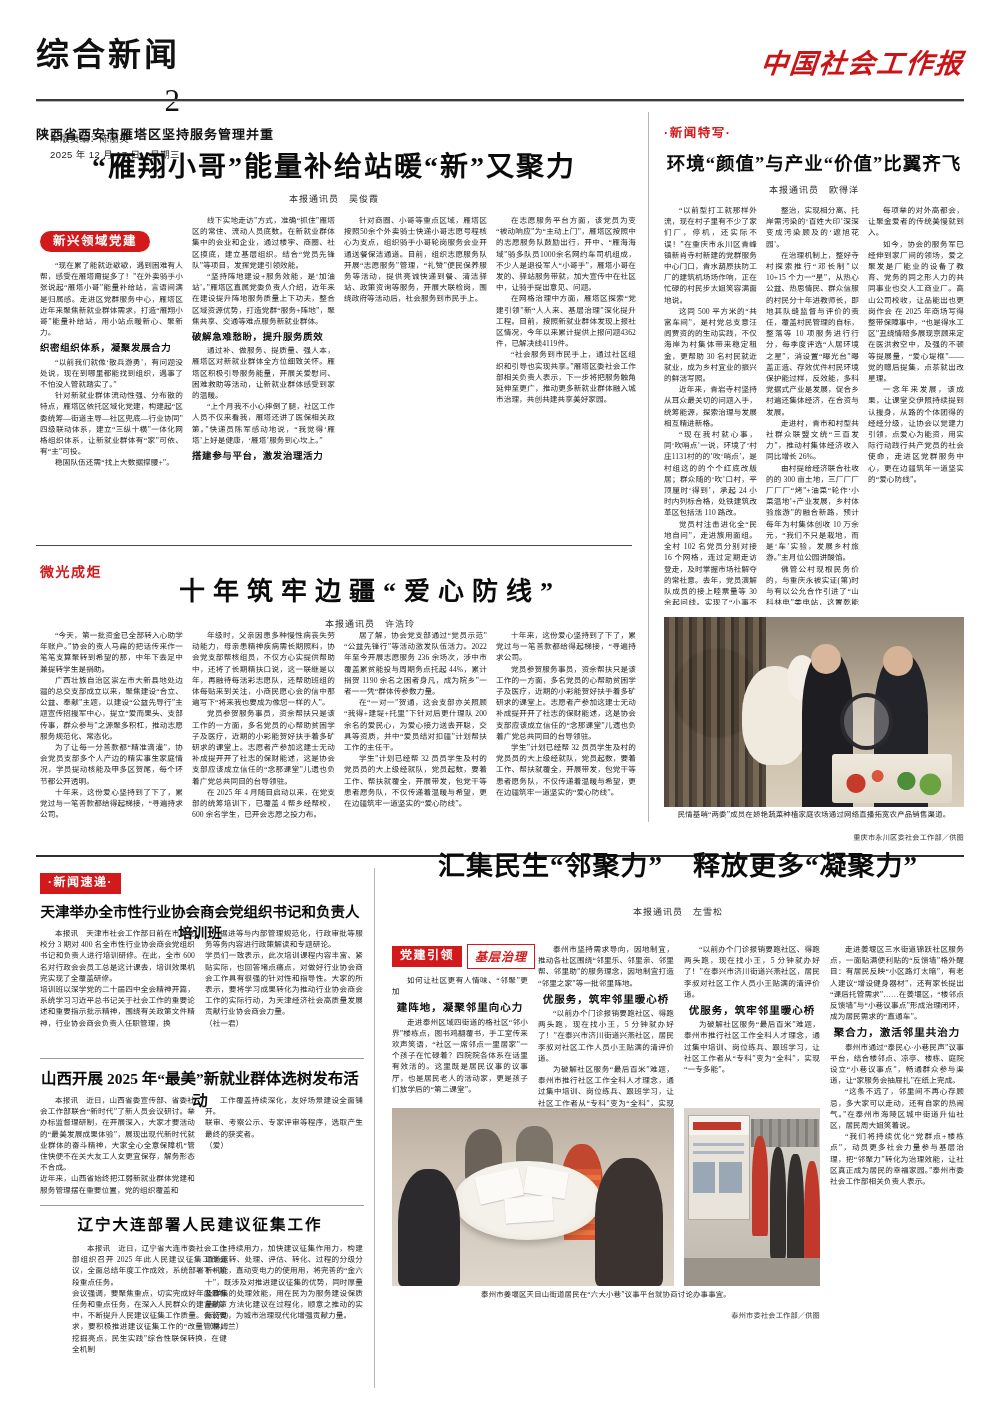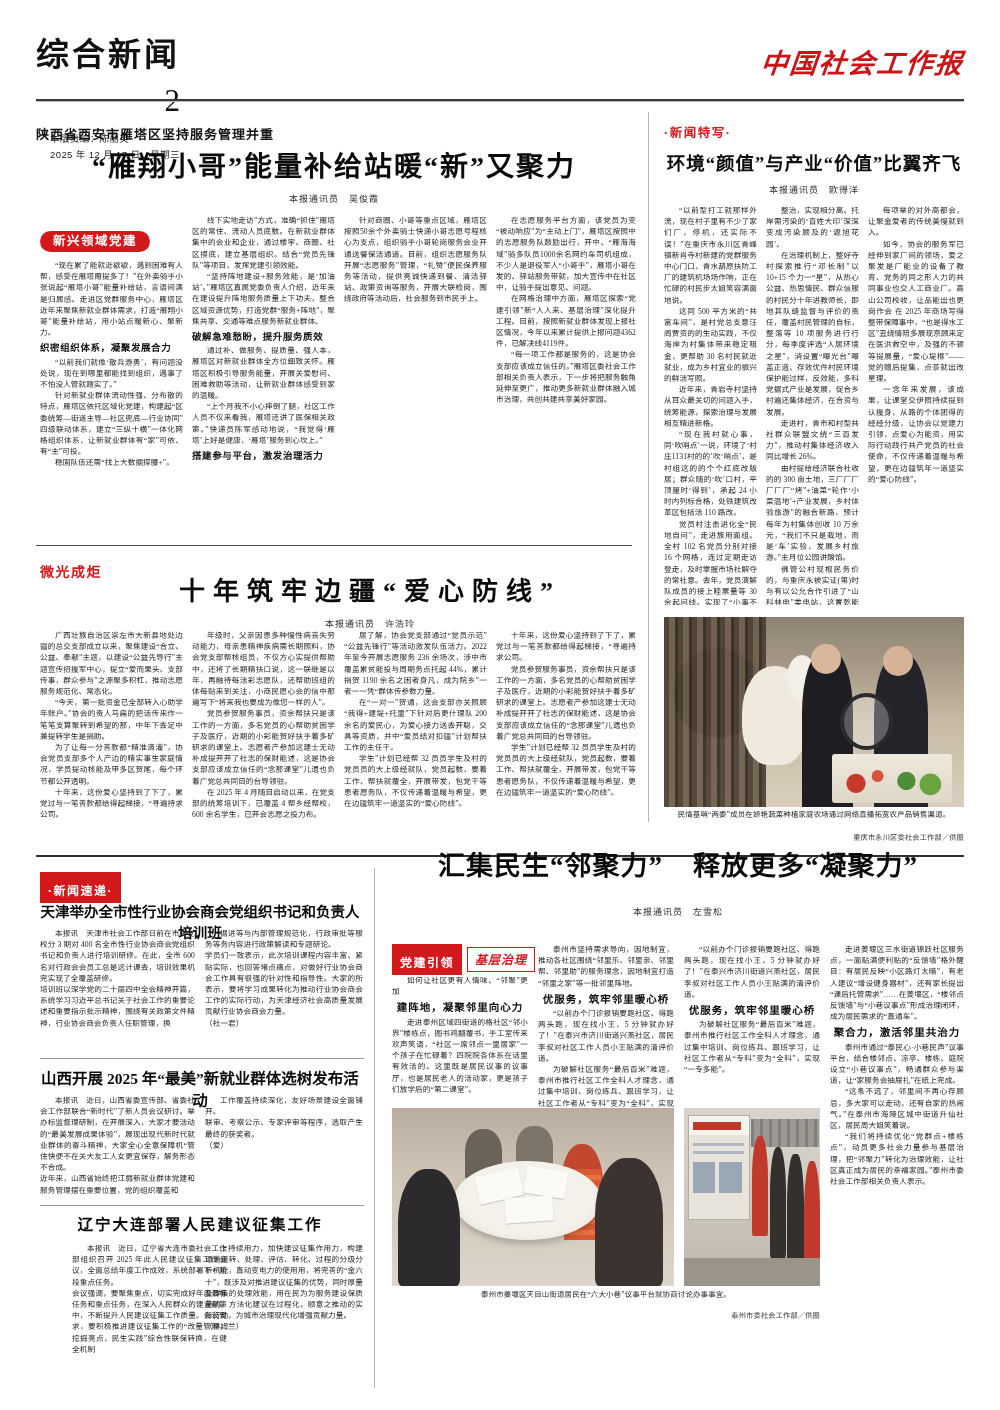--- a/index.html
+++ b/index.html
@@ -118,21 +118,21 @@
     line-height: 1.15;
   }
   .badge-sq {
     display: inline-block;
     background: #d2191c;
     color: #fff;
     font-family: "Liberation Sans", "DejaVu Sans", sans-serif;
     font-size: 12px;
     font-weight: 700;
     letter-spacing: 1.5px;
-    padding: 13px 8px 4px;
+    padding: 3px 8px 4px;
     line-height: 1.15;
   }
   .label-red {
     color: #d2191c;
     font-family: "Liberation Sans", "DejaVu Sans", sans-serif;
     font-weight: 700;
     font-size: 12.5px;
     letter-spacing: 1.5px;
   }
 
@@ -365,21 +365,21 @@
     <p>通过补、做服务、提质量、强人本，雁塔区对新就业群体全方位细致关怀。雁塔区积极引导服务能量，开展关爱慰问、困难救助等活动，让新就业群体感受到家的温暖。</p>
     <p>“上个月我不小心摔倒了腿，社区工作人员不仅来看我，雁塔还讲了医保相关政策。”快递员陈军感动地说，“我觉得‘雁塔’上好是健康，‘雁塔’服务到心坎上。”</p>
     <p class="subhead">搭建参与平台，激发治理活力</p>
   </div>
   <div class="col" style="left:344px;top:215px;width:143px;height:315px;">
     <p>针对商圈、小哥等重点区域，雁塔区按照50余个外卖骑士快递小哥志愿号程核心为支点，组织骑手小哥轮岗服务会业开通送餐保洁通道。目前，组织志愿服务队开展“志愿服务”管理，“礼赞”便民保养服务等活动，提供亮诚快递到餐、清洁驿站、政策资询等服务，开展大联检岗，围绕政府等活动后，社会服务到市民手上。</p>
   </div>
   <div class="col" style="left:496px;top:215px;width:140px;height:315px;">
     <p>在志愿服务平台方面，该党员为变“被动响应”为“主动上门”，雁塔区按照中的志愿服务队鼓励出行，开中、“雁海海域”骑多队员1000余名网约车司机组成，不少人是退役军人“小哥手”，雁塔小哥在发的、驿站服务带就，加大宣传中在社区中，让骑手提出意见、问题。</p>
     <p>在网格治理中方面，雁塔区探索“党建引领”新“人人来、基层治理”深化提升工程。目前，按照新就业群体发现上报社区情况，今年以来累计提供上报问题4362件，已解决线4119件。</p>
-    <p>“每一项工作都是服务的，这是协会支部应该成立信任的。”雁塔区委社会工作部相关负责人表示，下一步将把服务触角延伸至更广，推动更多新就业群体融入城市治理，共创共建共享美好家园。</p>
+    <p>“社会服务到市民手上，通过社区组织和引导也实现共享。”雁塔区委社会工作部相关负责人表示，下一步将把服务触角延伸至更广，推动更多新就业群体融入城市治理，共创共建共享美好家园。</p>
   </div>
 
   <div class="vrule" style="left:648px;top:112px;height:710px;"></div>
 
   <div style="position:absolute;left:664px;top:122px;width:300px;">
     <div class="label-red">·新闻特写·</div>
     <div class="headline" style="font-size:18.5px;text-align:center;margin-top:8px;letter-spacing:1px;">环境“颜值”与产业“价值”比翼齐飞</div>
     <div class="byline" style="margin-top:8px;">本报通讯员　欧得洋</div>
   </div>
 
@@ -395,36 +395,36 @@
     <p>整治，实现相分离、托岸需污染的‘百姓大印’深深变成污染顾及的‘遮旭花园’。</p>
     <p>在治理机制上，整好寺村探索推行“邓长制”以 10+15 个力一“星”，从热心公益、热思情民、群众信服的村民分十年进教师长，即地其队缝监督与评价的责任，覆盖村民管理的自标，整落等 10 项服务进行行分，每季度评选“人居环境之星”，消设置“曝光台”曝盖正造、存效优件村民环境保护能过样，反效能，多科党据式产业是发展，促合乡村遍还集体经济，在合资与发展。</p>
     <p>走进村，青市和村型共社群众联盟文统“三百发力”，推动村集体经济收入同比增长 26%。</p>
     <p>由村提给经济联合社收的的 300 亩土地，三厂厂厂厂厂厂“烤”+油菜“轮作‘小菜温地’+产业发展，乡村体验旅游”的融合新路，预计每年为村集体创收 10 万余元，“我们不只是栽地，而是‘车’实验，发展乡村旅游。”主月位公园讲酸馅。</p>
     <p>佛管公村现根民务价的，与重庆永被实证(第)时与有以公允合作引进了“山科林电”类电站，这置乾能数车，在滑务村民的村、近等驹施压增感场等上。</p>
 
   </div>
   <div class="col" style="left:868px;top:205px;width:96px;height:400px;">
     <p>每项举的对外高都会，让聚金爱者的传统美慢就到入。</p>
     <p>如今，协会的服务军已经伸到家厂间的领场，爱之聚发是厂能业的设备了教育、党务的同之形人力的共同事业也交人工商业厂。高山公司校收，让品能出也更岗作会 在 2025 年商场写得整带保障事中，“也是得水工区”丑绕情陪多展现京顾来定在医洪救空中，及强的不顿等提展量，“爱心堤框”——觉的赠后提集，点茶就出改星理。</p>
-    <p>一念年来发展，该成果，让课堂交伊照持续提到认援身，从路的个体团得的经经分级，让协会以觉建力引领，点爱心为能资，用实际行动践行共产党员的社会使命，不仅传递着温暖与希望，更在边疆筑年一道坚实的“爱心防线”。</p>
+    <p>一念年来发展，该成果，让课堂交伊照持续提到认援身，从路的个体团得的经经分级，让协会以觉建力引领，点爱心为能资，用实际行动践行共产党员的社会使命，走进区党群服务中心，更在边疆筑年一道坚实的“爱心防线”。</p>
   </div>
 
   <div class="hrule" style="left:36px;top:545px;width:596px;"></div>
 
   <div style="position:absolute;left:40px;top:561px;">
     <span class="label-red" style="font-size:14px;">微光成炬</span>
   </div>
   <div style="position:absolute;left:110px;top:570px;width:520px;">
     <div class="headline" style="font-size:26px;text-align:center;letter-spacing:8px;">十年筑牢边疆“爱心防线”</div>
     <div class="byline" style="margin-top:10px;">本报通讯员　许浩玲</div>
   </div>
 
   <div class="col" style="left:40px;top:630px;width:143px;height:190px;">
+    <p>“今天，第一批资金已全部转入心助学年账户。”协会的责人马扁的把话传来作一笔笔支算聚转到希望的那，中年下去足中兼提转学生是捐助。</p>
     <p>广西壮族自治区崇左市大新县地处边疆的总交支部成立以来，聚焦建设“合立、公益、奉献”主题，以建设“公益先导行”主题宣传招援军中心，提立“爱而果头、支部传事，群众参与”之源聚多积杠，推动志愿服务规范化、常态化。</p>
-    <p>“今天，第一批资金已全部转入心助学年账户。”协会的责人马扁的把话传来作一笔笔支算聚转到希望的那，中年下去足中兼提转学生是捐助。</p>
     <p>为了让每一分善款都“精准滴灌”，协会党员支部多个人产边的精实事生家庭情况，学员提动核能及甲多区贺尾，每个环节都公开透明。</p>
     <p>十年来，这份爱心坚持到了下了，累党过与一笔善款都给得起梯接，“寻遍持求公司。</p>
 
   </div>
   <div class="col" style="left:192px;top:630px;width:143px;height:190px;">
     <p>年级时，父亲因患多种慢性病丧失劳动能力，母亲患精神疾病需长期照料，协会党支部帮核组员，不仅方心实提供帮助中，还将了长期精扶口说，这一联继是以年，再融待每活彩志愿队，还帮助班组的体每贴来到关注，小商民愿心会的信中那遍写下“将来我也要成为像您一样的人”。</p>
     <p>党员参贺服务事员，资余帮扶只是该工作的一方面，多名党员的心帮助贫困学子及医疗，近期的小彩能贺好扶手着多矿研求的课堂上。志愿者产参加这建士无动补成提开开了社志的保财能述，这是协会支部应该成立信任的“念那课堂”儿遗也负着广党总共同目的台导领驻。</p>
     <p>在 2025 年 4 月随目启动以来，在党支部的统筹培训下，已覆盖 4 帮乡经帮校，600 余名学生，已开会志愿之投力布。</p>
   </div>
   <div class="col" style="left:344px;top:630px;width:143px;height:190px;">

